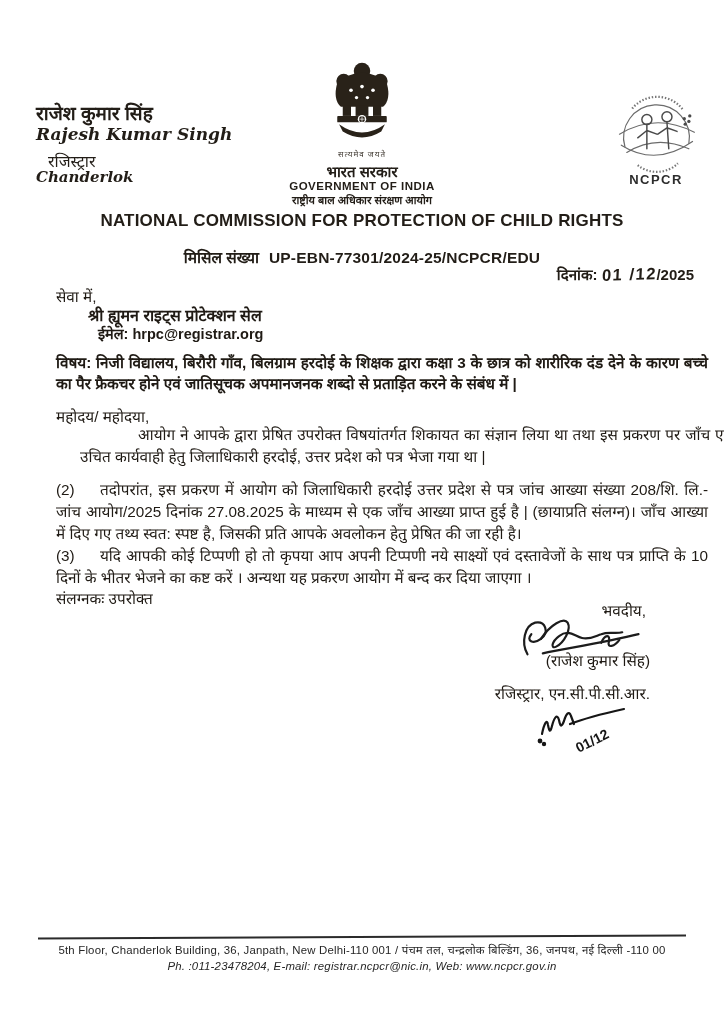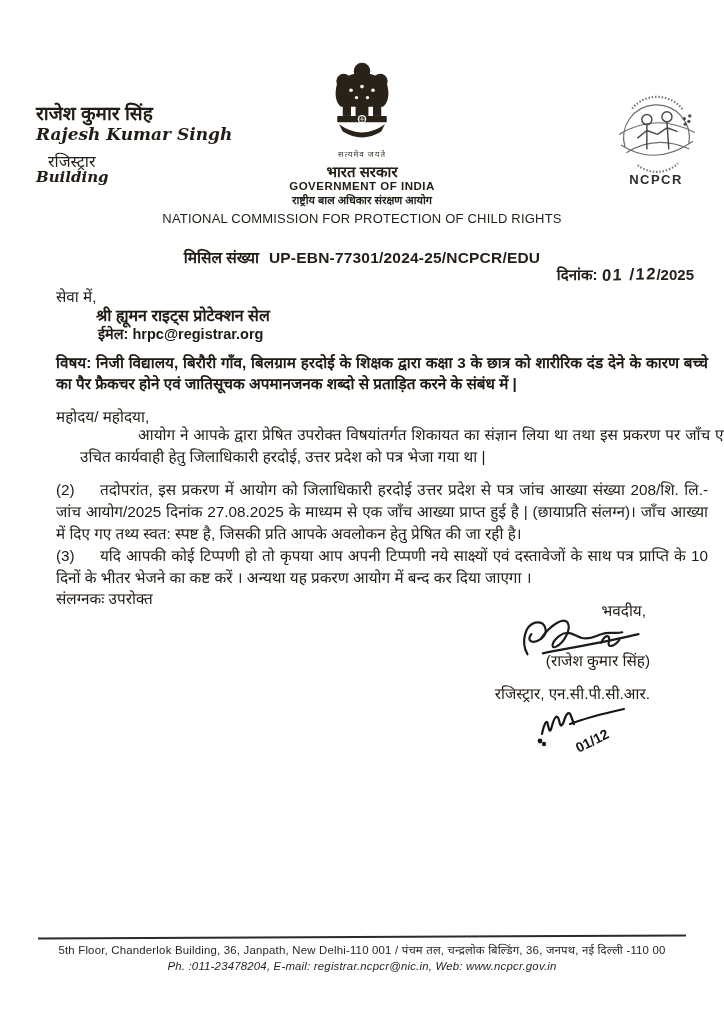--- a/index.html
+++ b/index.html
@@ -16,21 +16,21 @@
   .centered{left:0;width:724px;text-align:center;}
   
   .sig-name-hi{font-size:19px;font-weight:600;}
   .sig-name-en{font-size:17px;font-weight:700;font-style:italic;font-family:"DejaVu Serif","Liberation Serif",serif;}
   .sig-desg-hi{font-size:16px;font-weight:500;}
   .sig-desg-en{font-size:15px;font-weight:700;font-style:italic;font-family:"DejaVu Serif","Liberation Serif",serif;}
   .emblem-caption{font-size:8px;letter-spacing:1px;color:#3a332b;}
   .govt-hi{font-size:15px;font-weight:600;}
   .govt-en{font-size:11.5px;font-weight:700;letter-spacing:.5px;}
   .comm-hi{font-size:11px;font-weight:700;}
-  .comm-en{font-size:13px;font-weight:400;letter-spacing:.2px;}
+  .comm-en{font-size:17px;font-weight:700;letter-spacing:.2px;}
   .file-no{font-size:15.5px;font-weight:700;}
   .file-no .val{margin-left:10px;letter-spacing:.2px;}
   
   .date-line{font-size:15px;font-weight:700;text-align:right;}
   .hand{
     display:inline-block;
     font-size:16.5px;font-weight:600;
     transform:skewX(-5deg) rotate(-2deg);
     letter-spacing:1.5px;
   }
@@ -50,21 +50,21 @@
   svg{display:block;}
 </style>
 </head>
 <body>
 
 <div class="page">
 
   <div class="abs sig-name-hi" style="left:36px;top:100px;">राजेश कुमार सिंह</div>
   <div class="abs sig-name-en" style="left:36px;top:124px;">Rajesh Kumar Singh</div>
   <div class="abs sig-desg-hi" style="left:48px;top:150px;">रजिस्ट्रार</div>
-  <div class="abs sig-desg-en" style="left:36px;top:168px;">Building</div>
+  <div class="abs sig-desg-en" style="left:36px;top:168px;">Chanderlok</div>
 
   <div class="abs" style="left:329px;top:60px;width:66px;height:86px;">
     <svg viewBox="0 0 72 96" width="66" height="88">
       <g fill="#292219">
         <circle cx="36" cy="12" r="9"></circle>
         <circle cx="16" cy="23" r="8"></circle>
         <circle cx="56" cy="23" r="8"></circle>
         <path d="M9,25 Q36,2 63,25 Q68,43 59,51 L13,51 Q4,43 9,25 Z"></path>
         <rect x="15" y="50" width="9" height="11"></rect>
         <rect x="29" y="50" width="14" height="11"></rect>
@@ -123,21 +123,21 @@
   <div class="abs centered file-no" style="top:246px;">
     <span>मिसिल संख्या</span><span class="val">UP-EBN-77301/2024-25/NCPCR/EDU</span>
   </div>
 
   <div class="abs date-line" style="right:30px;top:264px;">
     <span>दिनांक:</span>
     <span class="hand">01 /12</span><span>/2025</span>
   </div>
 
   <div class="abs body-text" style="left:56px;top:286px;">सेवा में,</div>
-  <div class="abs body-text bold" style="left:96px;top:304px;font-size:16px;">श्री ह्यूमन राइट्स प्रोटेक्शन सेल</div>
+  <div class="abs body-text bold" style="left:88px;top:304px;font-size:16px;">श्री ह्यूमन राइट्स प्रोटेक्शन सेल</div>
   <div class="abs body-text semibold" style="left:98px;top:324px;font-size:14.5px;">
     <span>ईमेल:</span>
     <span>hrpc@registrar.org</span>
   </div>
 
   <div class="abs body-text bold para" style="left:56px;top:352px;line-height:1.4;">विषय: निजी विद्यालय, बिरौरी गाँव, बिलग्राम हरदोई के शिक्षक द्वारा कक्षा 3 के छात्र को शारीरिक दंड देने के कारण बच्चे का पैर फ्रैकचर होने एवं जातिसूचक अपमानजनक शब्दो से प्रताड़ित करने के संबंध में |</div>
 
   <div class="abs body-text" style="left:56px;top:406px;">महोदय/ महोदया,</div>
 
   <div class="abs body-text para indent" style="left:56px;top:424px;margin-left:24px;">आयोग ने आपके द्वारा प्रेषित उपरोक्त विषयांतर्गत शिकायत का संज्ञान लिया था तथा इस प्रकरण पर जाँच एवं उचित कार्यवाही हेतु जिलाधिकारी हरदोई, उत्तर प्रदेश को पत्र भेजा गया था |</div>

